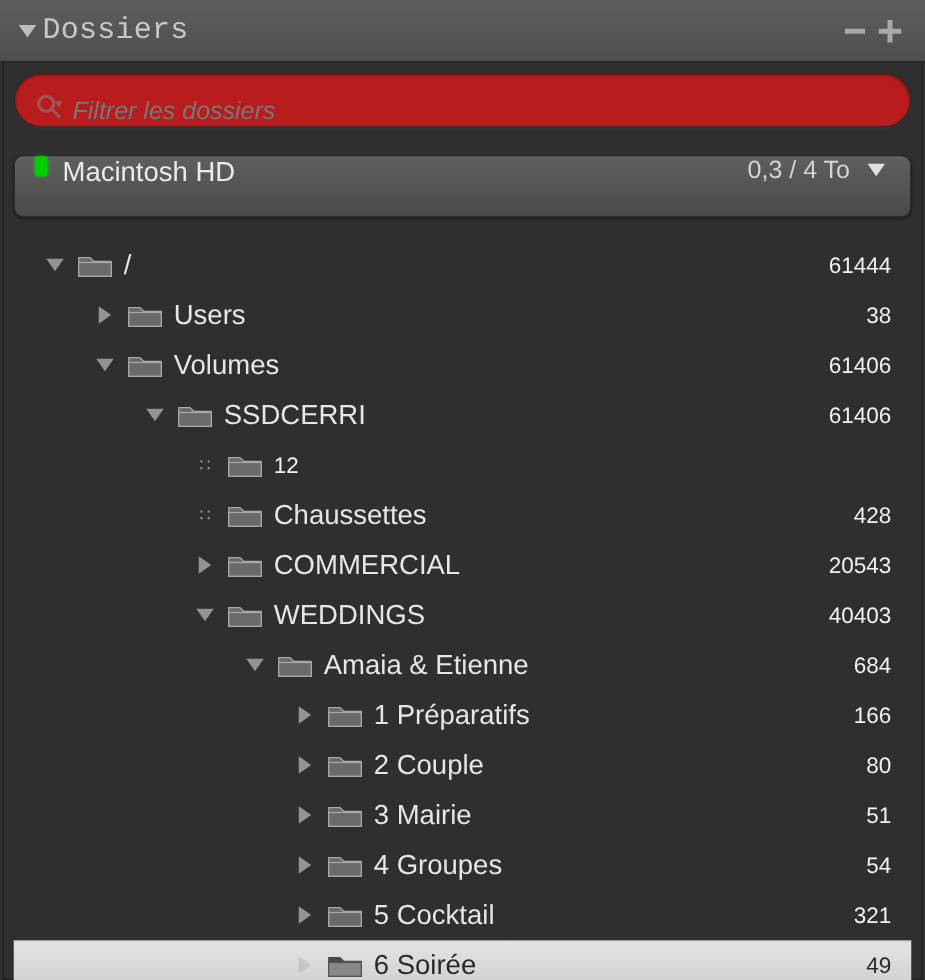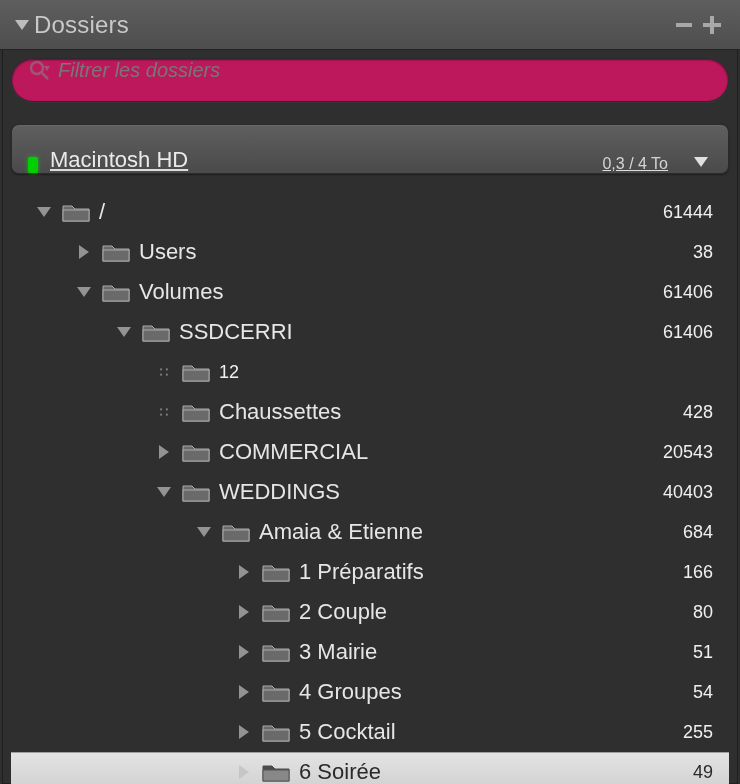--- a/index.html
+++ b/index.html
@@ -8,55 +8,54 @@
   .panel-header {
     height: 50px;
     background: linear-gradient(#5e5e5e,#4e4e4e);
     border-bottom: 1px solid #242424;
     display: flex; align-items: center;
     padding: 0 14px 0 10px;
   }
   .panel-header .disclosure {
     width: 24px; height: 50px; display:flex; align-items:center; justify-content:center;
   }
-  .panel-title { font-size: 24px; color: #c8c8c8; font-weight: 400; letter-spacing: .2px; flex:1; }
+  .panel-title { font-size: 24px; color: #c8c8c8; font-weight: 400; letter-spacing: .2px; flex:1;font-family:Liberation Mono, monospace; }
   .panel-header .icon-btn { width:28px; height:28px; display:flex; align-items:center; justify-content:center; opacity:.8; }
 
   .panel-body { padding: 8px 8px 0 8px; }
 
   .search-bar {
     height: 44px;
-    background: #be185d;
+    background: #b91c1c;
     border: 1px solid #2a2a2a;
     border-radius: 22px;
-    display:flex; align-items:flex-start;
+    display:flex; align-items:flex-end;
     padding: 0 16px;
     box-shadow: inset 0 1px 2px rgba(0,0,0,.5), 0 1px 0 rgba(255,255,255,.04);
   }
   .search-bar .mag { margin-right: 8px; opacity:.55; }
   .search-bar input {
     flex:1; background:transparent; border:0; outline:0;
     font-size: 20px; color:#bbb;
   }
   .search-bar input::placeholder { color:#777; font-style: italic; }
 
   .volume-bar {
     margin-top: 22px;
     height: 50px;
     background: linear-gradient(#5f5f5f,#4a4a4a);
     border: 1px solid #2c2c2c;
     border-radius: 8px;
-    display:flex; align-items:flex-end;
+    display:flex; align-items:flex-start;
     padding: 0 16px;
     box-shadow: 0 1px 0 rgba(255,255,255,.06) inset, 0 1px 2px rgba(0,0,0,.4);
-    text-decoration: underline;
   }
   .vol-led { width:10px; height:16px; background:#00d000; border-radius:2px; box-shadow: 0 0 4px rgba(0,255,0,.5); margin-right:12px; }
   .vol-name { font-size: 22px; color:#eaeaea; flex:1; }
-  .vol-space { font-size: 16px; color:#d4d4d4; margin-right:22px; }
+  .vol-space { font-size: 20px; color:#d4d4d4; margin-right:10px; }
   .vol-disc { width:22px; height:22px; display:flex; align-items:center; justify-content:center; }
 
   .tree { margin-top: 18px; font-size: 22px; color:#e6e6e6; }
   .row {
     height: 40px;
     display:flex; align-items:center;
     padding: 0 16px 0 0;
   }
   .row .indent { height:1px; }
   .row .arrow {
@@ -318,21 +317,21 @@
           <div class="arrow">
             <div class="tri-right"></div>
           </div>
           <div class="folder">
             <svg width="30" height="22">
     <path d="M2 5 L11 5 L14 8 L28 8 L28 20 L2 20 Z" fill="#6a6a6a" stroke="#aaa" stroke-width="1"></path>
     <rect x="2" y="9" width="26" height="11" fill="#6a6a6a" stroke="#aaa" stroke-width="1"></rect>
   </svg>
           </div>
           <div class="label">5 Cocktail</div>
-          <div class="count">255</div>
+          <div class="count">321</div>
         </div>
         <div class="row selected">
           <div class="indent" style="width: 218px;"></div>
           <div class="arrow">
             <div class="tri-right"></div>
           </div>
           <div class="folder">
             <svg width="30" height="22">
     <path d="M2 5 L11 5 L14 8 L28 8 L28 20 L2 20 Z" fill="#888" stroke="#555" stroke-width="1"></path>
     <rect x="2" y="9" width="26" height="11" fill="#888" stroke="#555" stroke-width="1"></rect>

